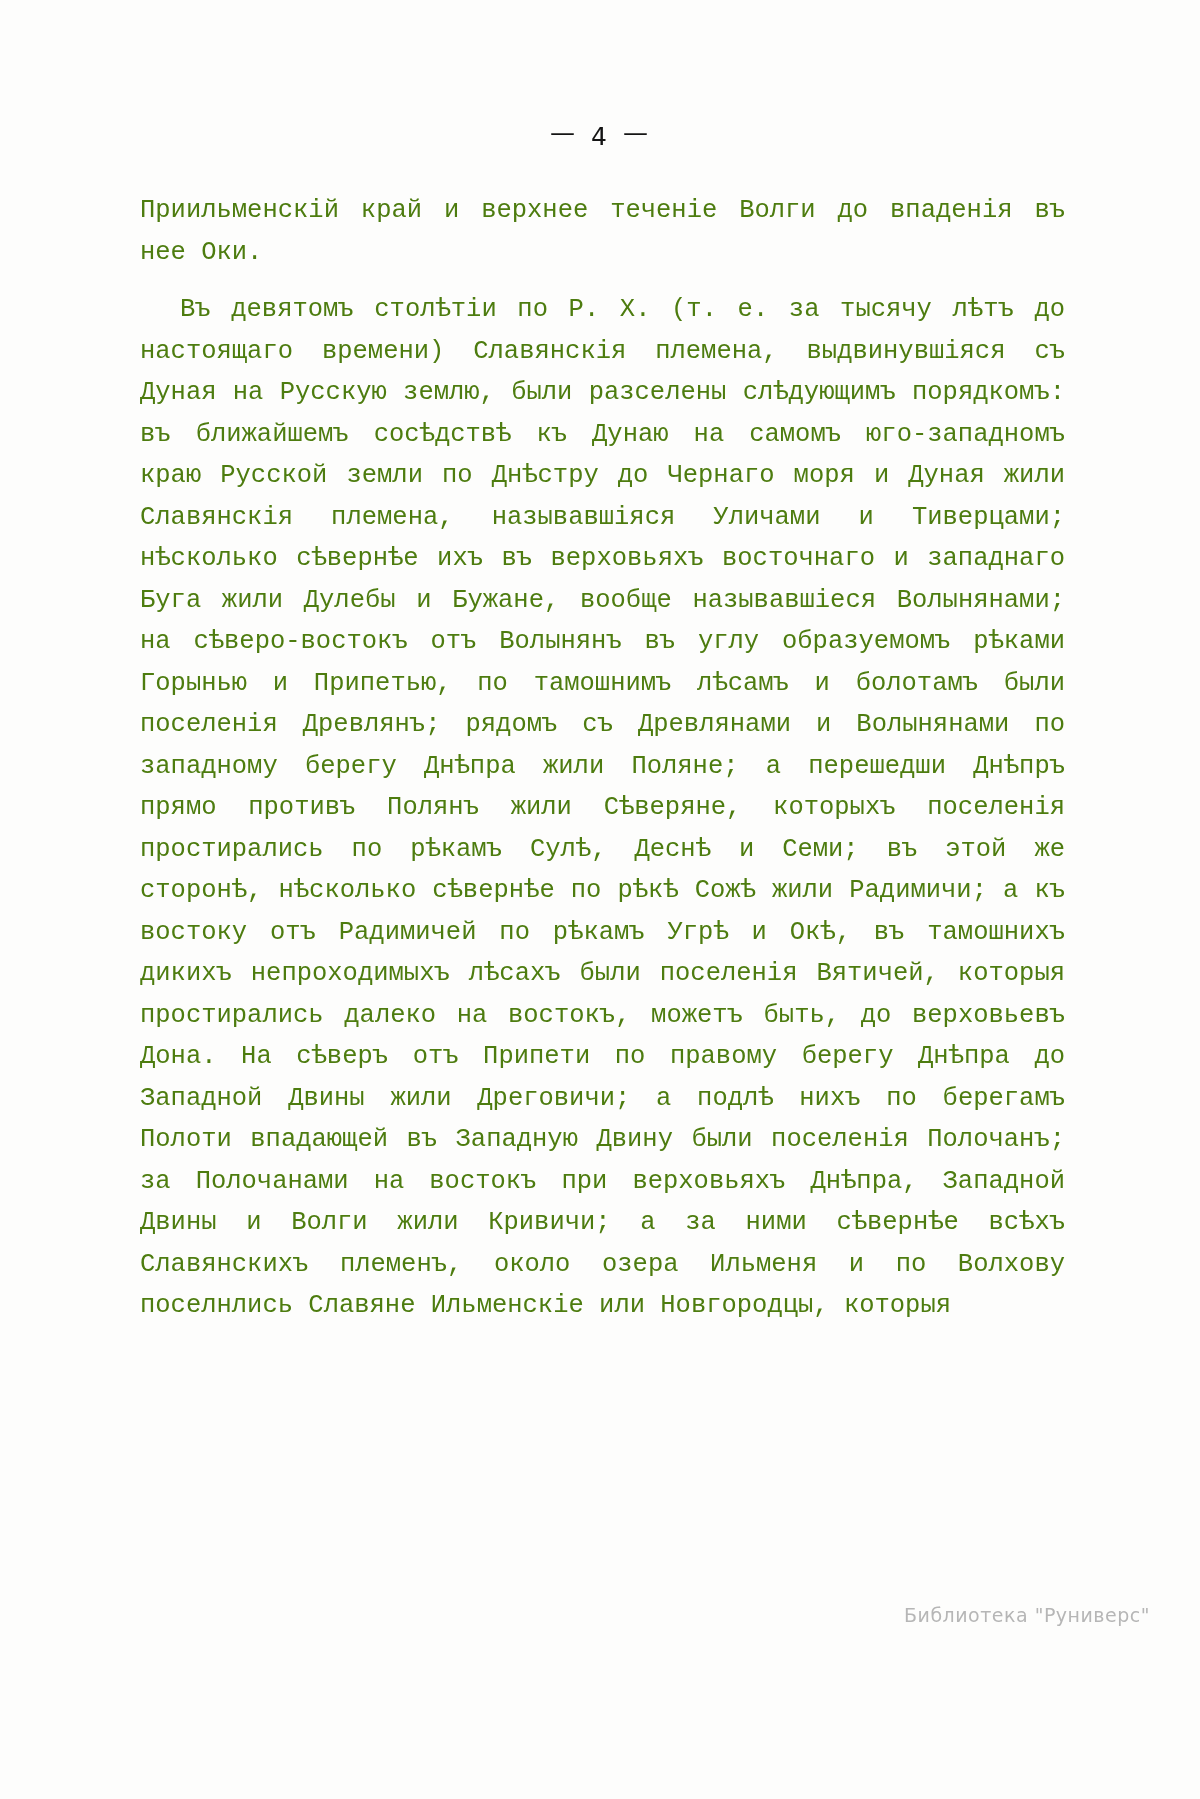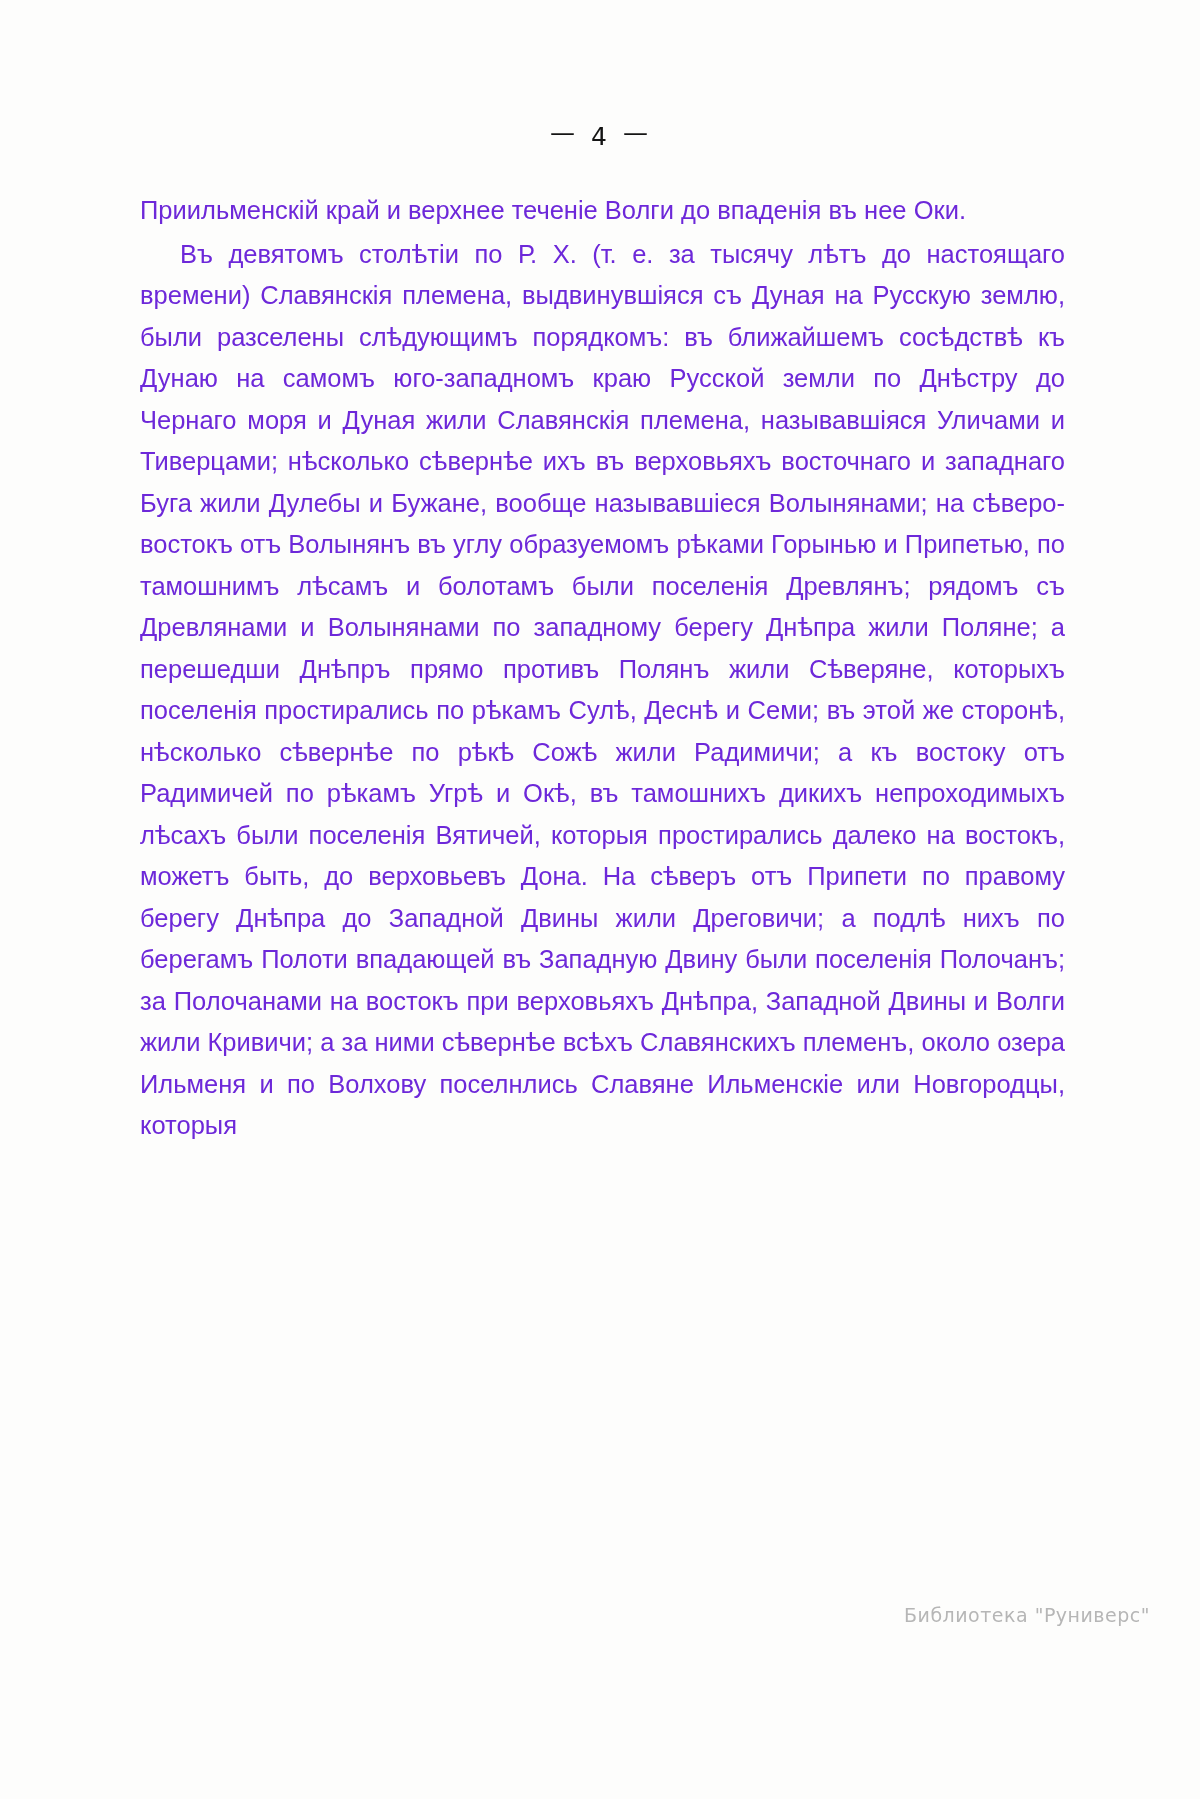--- a/index.html
+++ b/index.html
@@ -36,32 +36,32 @@
     display: inline-block;
     padding: 0 14px;
     position: relative;
     top: -4px;
   }
   .body-text {
     position: absolute;
     top: 190px;
     left: 140px;
     width: 925px;
-    font-family: Liberation Sans, sans-serif;
+    font-family: Liberation Mono, monospace;
     font-size: 25.5px;
     line-height: 41.5px;
-    color: #6d28d9;
+    color: #4d7c0f;
   }
   .para {
     margin: 0 0 0 0;
     text-align: justify;
     text-justify: inter-word;
   }
   .para + .para {
-    margin-top: 2px;
+    margin-top: 16px;
   }
   .para.indent {
     text-indent: 40px;
   }
   .watermark {
     position: absolute;
     left: 0;
     top: 1604px;
     width: 1150px;
     text-align: right;

